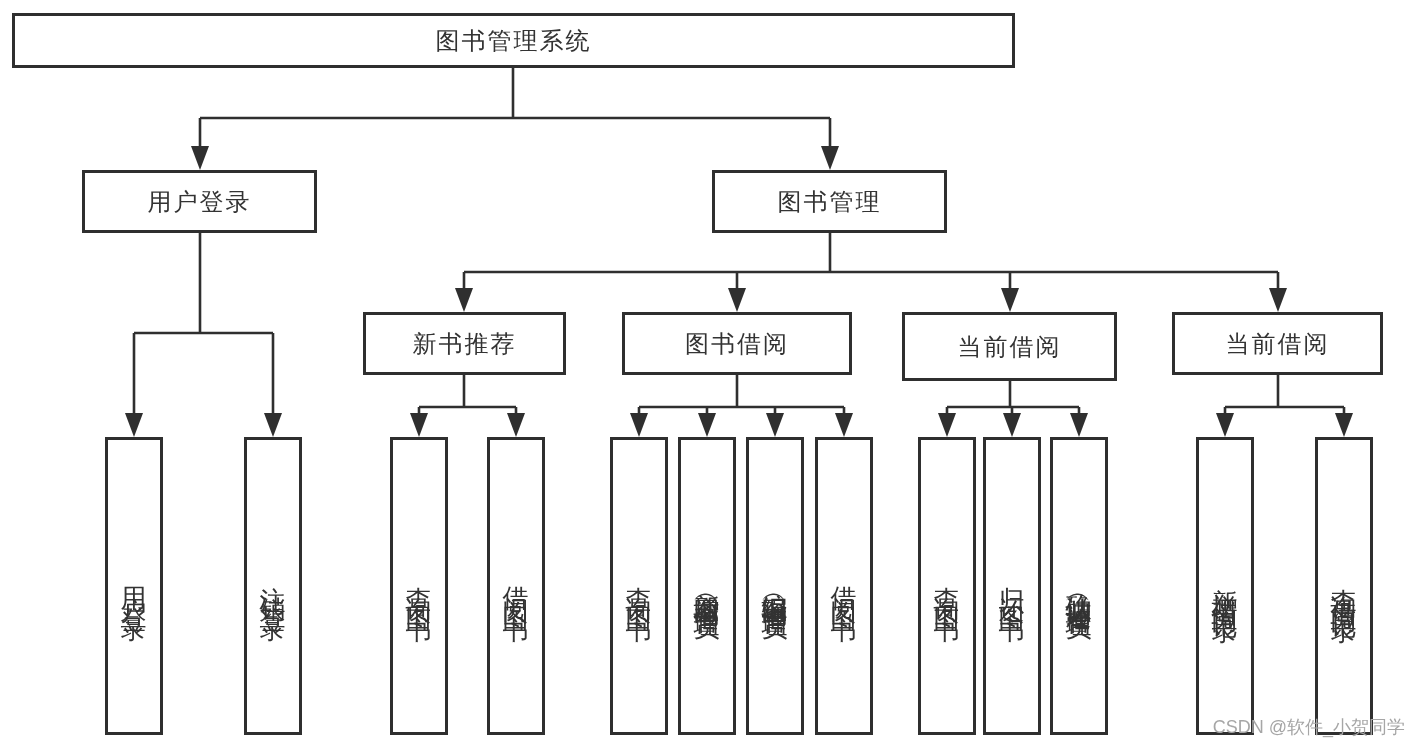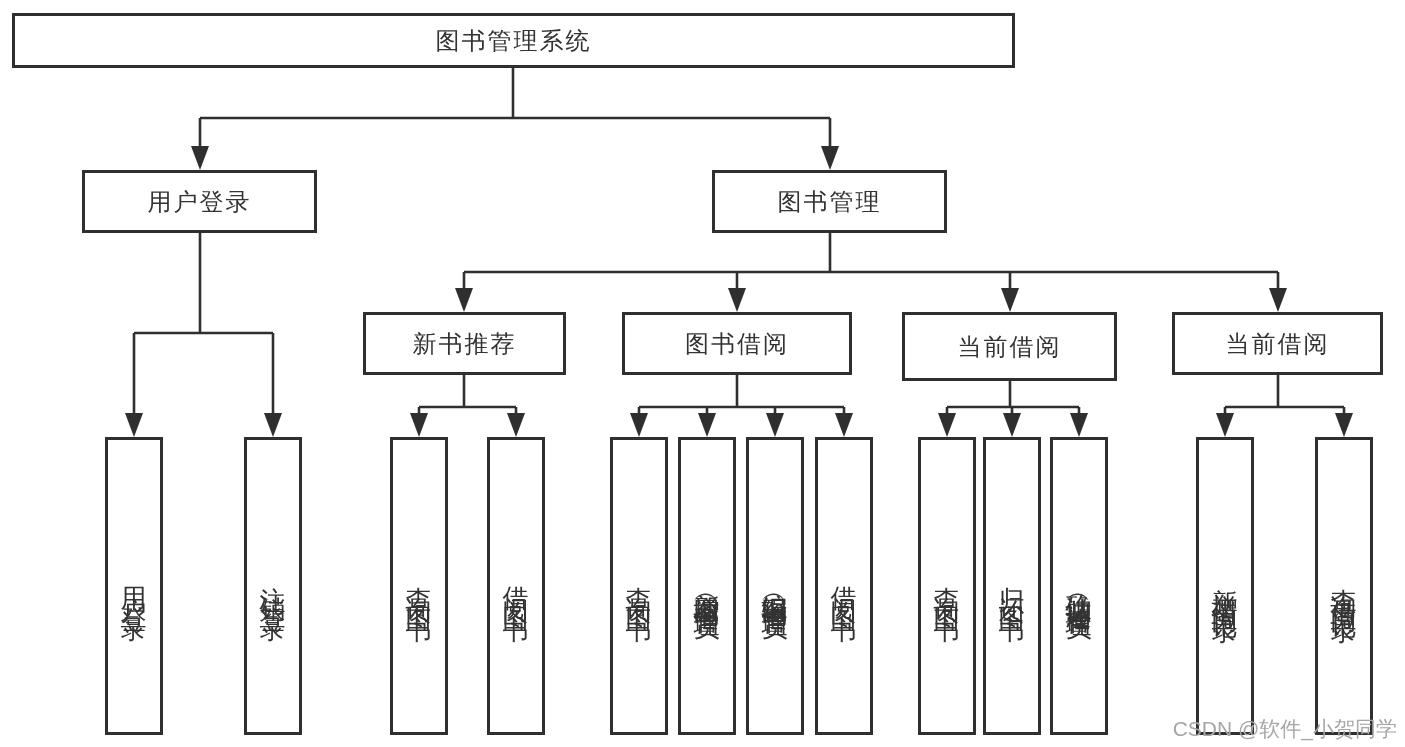--- a/index.html
+++ b/index.html
@@ -59,22 +59,22 @@
     text-orientation:mixed;
     font-size:26px;
     line-height:1;
   }
   .ls10{letter-spacing:10px;}
   .ls6{letter-spacing:6px;}
   .ls3{letter-spacing:3px;}
   .watermark{
     position:absolute;
     top:715px;
-    right:8px;
-    font-size:21px;
+    right:0;
+    font-size:18px;
     color:var(--watermark);
     white-space:nowrap;
   }
 </style>
 </head>
 <body>
 
 <div class="canvas">
 
   <svg class="connectors" width="1405" height="747" viewBox="0 0 1405 747" aria-hidden="true">

